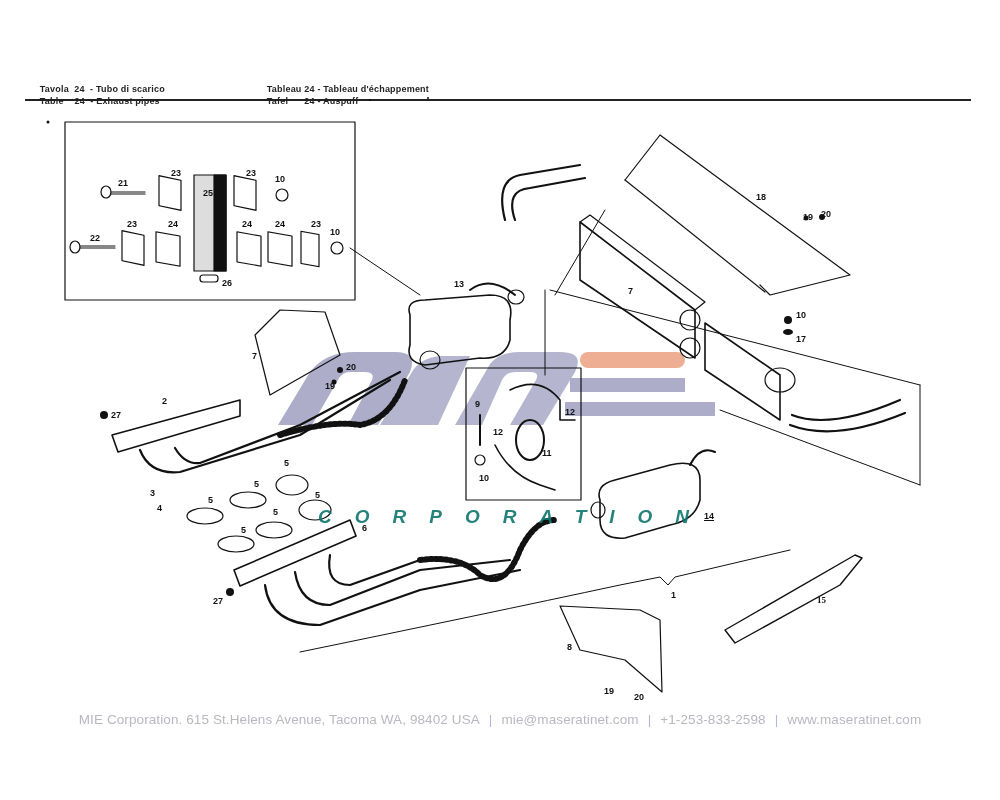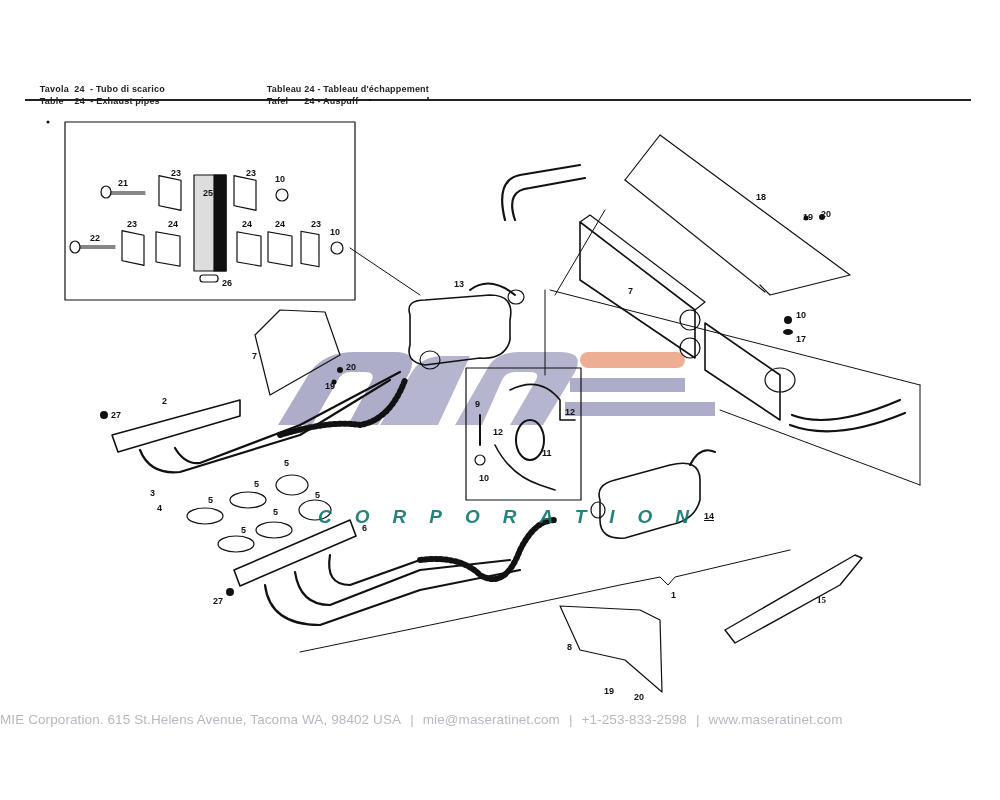--- a/index.html
+++ b/index.html
@@ -5,21 +5,21 @@
   html, body { margin: 0; padding: 0; background: #ffffff; }
   body { width: 1000px; height: 800px; position: relative; overflow: hidden;
          font-family: "Liberation Sans", sans-serif; color: #111; }
   .header { position: absolute; left: 0; top: 0; width: 1000px; height: 80px; margin-top: 22px; }
   .hdr-line { position: absolute; font-size: 9px; font-weight: bold; color: #222; letter-spacing: 0.2px; white-space: pre; }
   .hdr-rule { position: absolute; left: 25px; top: 77px; width: 946px; height: 2px; background: #222; }
   .diagram { position: absolute; left: 0; top: 80px; width: 1000px; height: 620px; }
   .diagram svg { position: absolute; left: 0; top: 0; }
   .callout { position: absolute; font-size: 9px; font-weight: bold; color: #111;
              font-family: "Liberation Sans", sans-serif; line-height: 1; }
-  .footer { position: absolute; left: 0; top: 712px; width: 1000px; 
+  .footer { position: absolute; left: 0; top: 712px; width: 1000px; text-align: center;
             font-size: 13.5px; color: #b8b8c0; white-space: nowrap; letter-spacing: 0.1px; }
   .footer .sep { color: #b4b6dc; margin: 0 9px; }
   .footer a { color: #b8b8c0; text-decoration: none; }
   .wm-text { position: absolute; left: 318px; top: 426px; font-size: 19px; font-weight: bold;
              font-style: italic; color: #0f766e; letter-spacing: 23px; opacity: 0.9; }
 </style>
 </head>
 <body>
 
 <div class="header">

